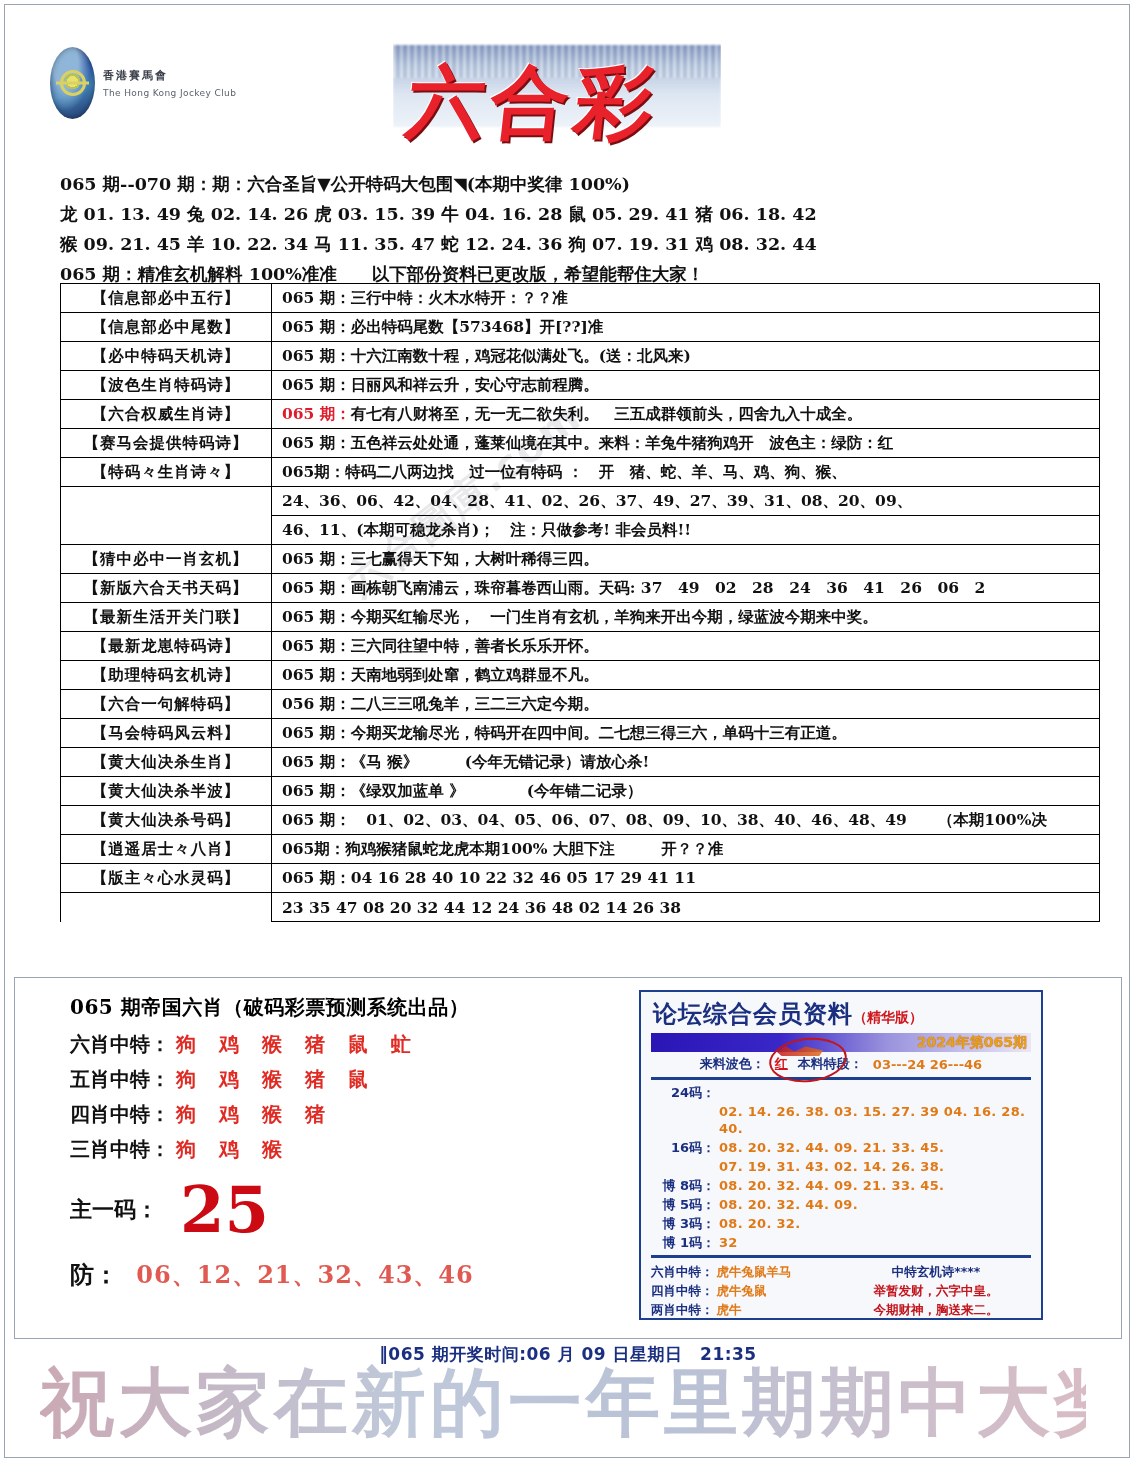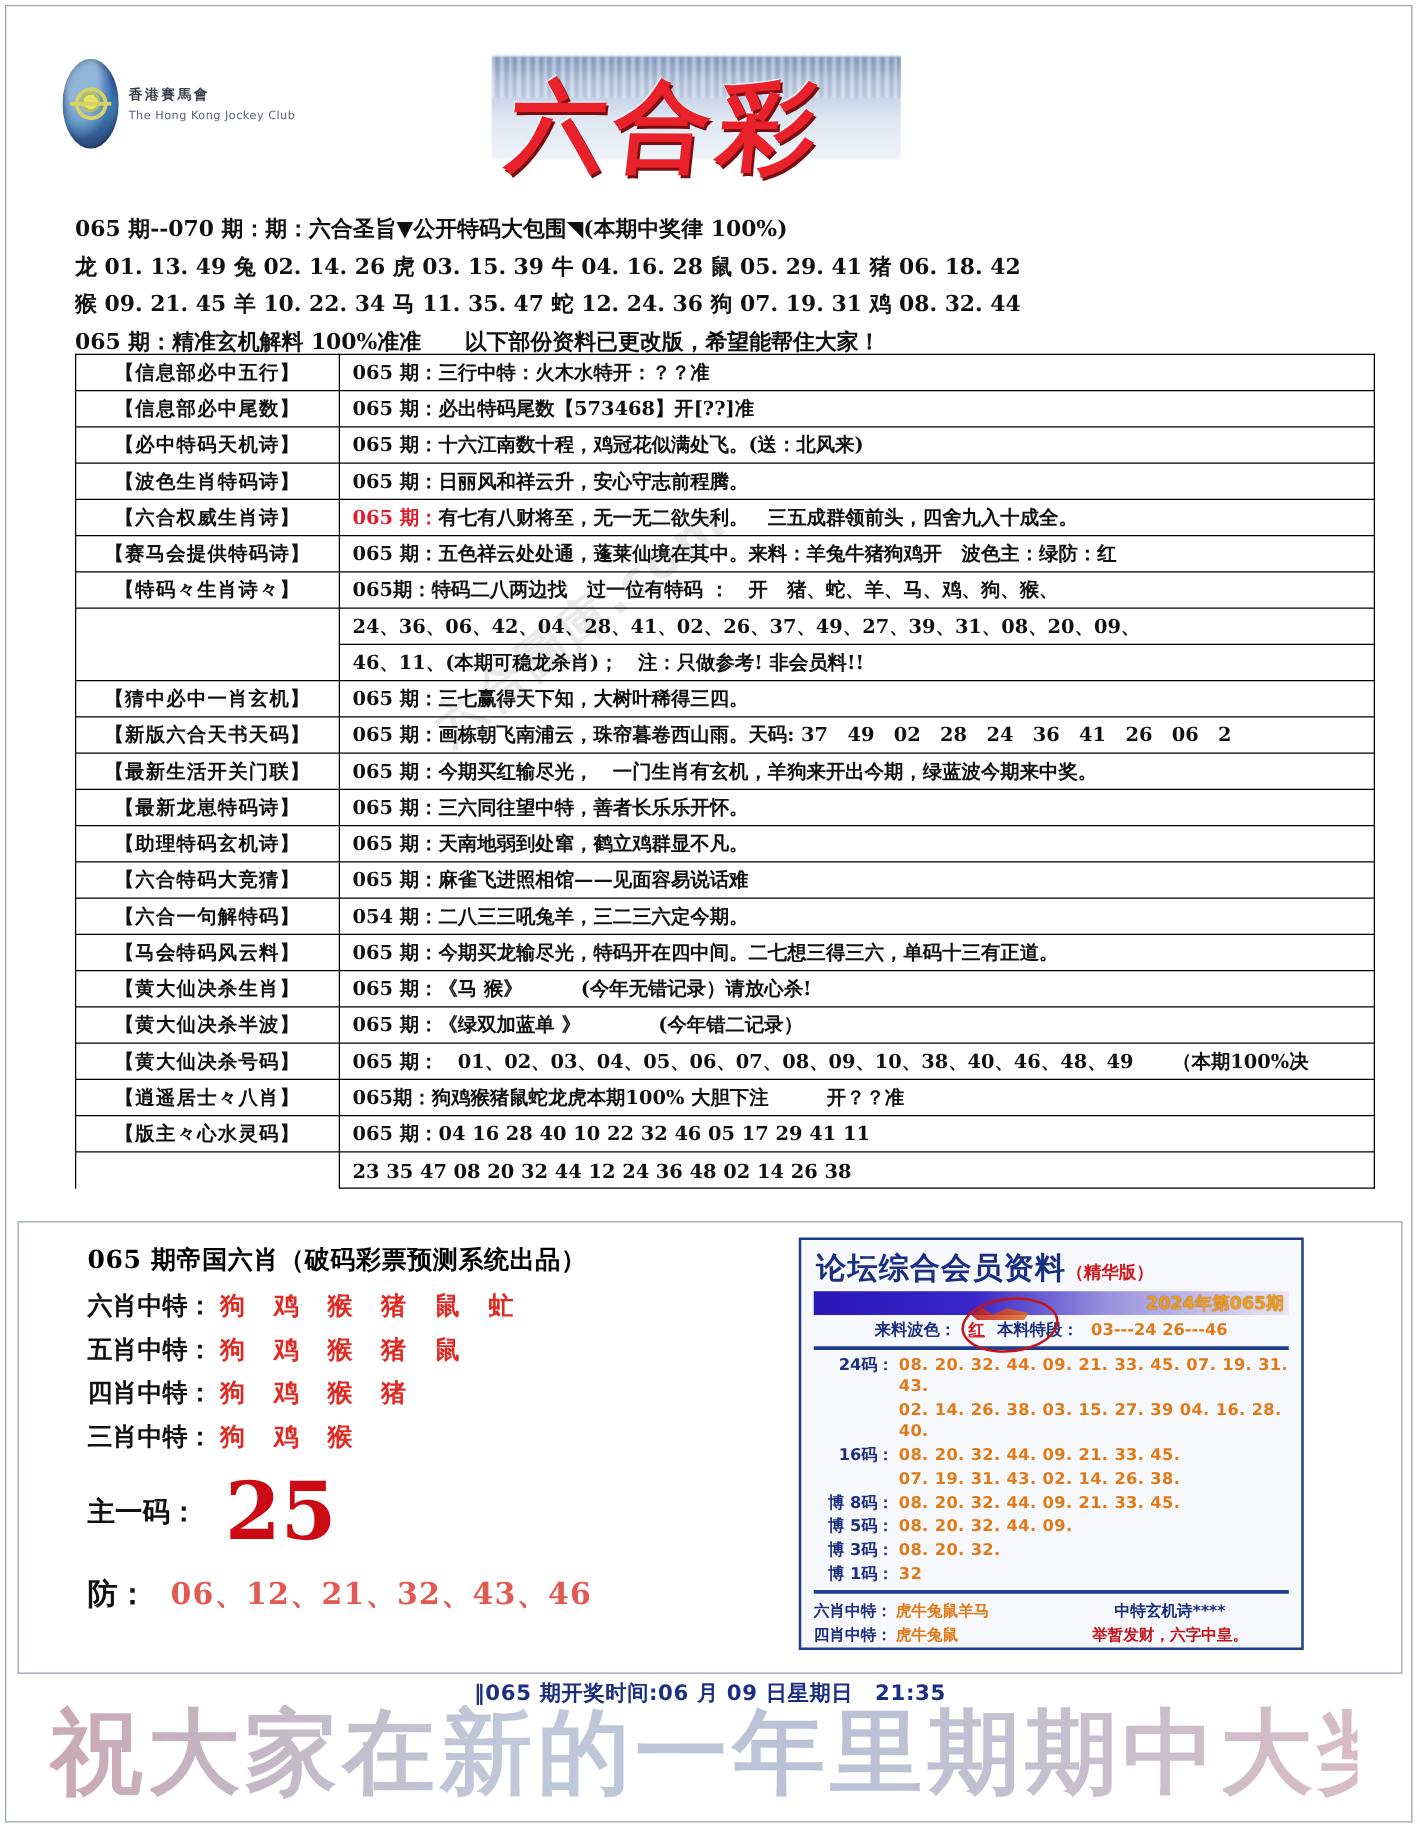--- a/index.html
+++ b/index.html
@@ -302,26 +302,22 @@
         </tr>
         <tr>
           <td class="lbl">【最新龙崽特码诗】</td>
           <td class="val">065 期：三六同往望中特，善者长乐乐开怀。</td>
         </tr>
         <tr>
           <td class="lbl">【助理特码玄机诗】</td>
           <td class="val">065 期：天南地弱到处窜，鹤立鸡群显不凡。</td>
         </tr>
         <tr>
-          <td class="lbl">【六合特码大竞猜】</td>
-          <td class="val">065 期：麻雀飞进照相馆——见面容易说话难</td>
-        </tr>
-        <tr>
           <td class="lbl">【六合一句解特码】</td>
-          <td class="val">054 期：二八三三吼兔羊，三二三六定今期。</td>
+          <td class="val">056 期：二八三三吼兔羊，三二三六定今期。</td>
         </tr>
         <tr>
           <td class="lbl">【马会特码风云料】</td>
           <td class="val">065 期：今期买龙输尽光，特码开在四中间。二七想三得三六，单码十三有正道。</td>
         </tr>
         <tr>
           <td class="lbl">【黄大仙决杀生肖】</td>
           <td class="val">065 期：《马  猴》　　　(今年无错记录）请放心杀!</td>
         </tr>
         <tr>
@@ -379,21 +375,20 @@
       <div class="embed-sub">
         <span>来料波色：</span>
           <span class="rd">红</span>
         <span>本料特段：</span>
           <span class="or">03---24  26---46</span>
       </div>
       <div class="embed-rule"></div>
       <div id="embed-lines">
           <div class="embed-line">
             <span class="lab">24码：</span>
-            <span class="nums">08. 20. 32. 44. 09. 21. 33. 45. 07. 19. 31. 43.</span>
           </div>
           <div class="embed-line">
             <span class="lab"></span>
             <span class="nums">02. 14. 26. 38. 03. 15. 27. 39  04. 16. 28. 40.</span>
           </div>
           <div class="embed-line">
             <span class="lab">16码：</span>
             <span class="nums">08. 20. 32. 44. 09. 21. 33. 45.</span>
           </div>
           <div class="embed-line">

